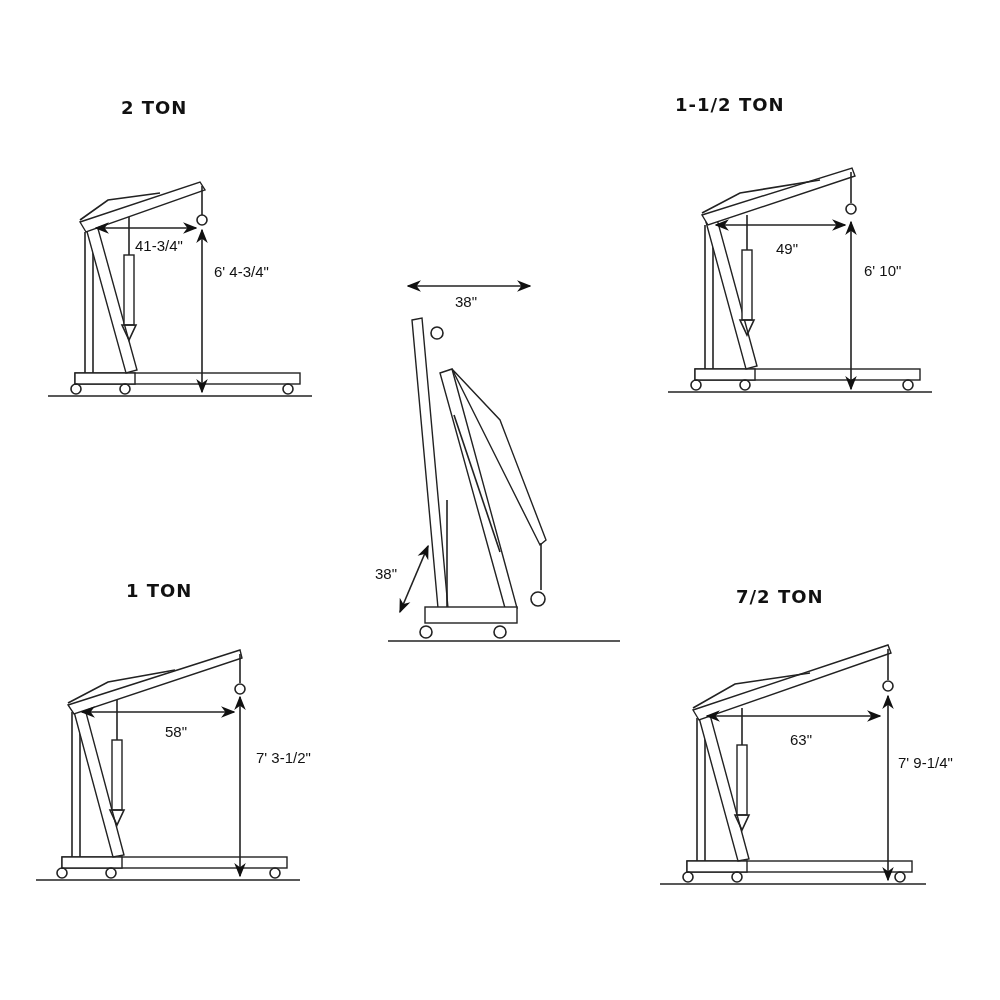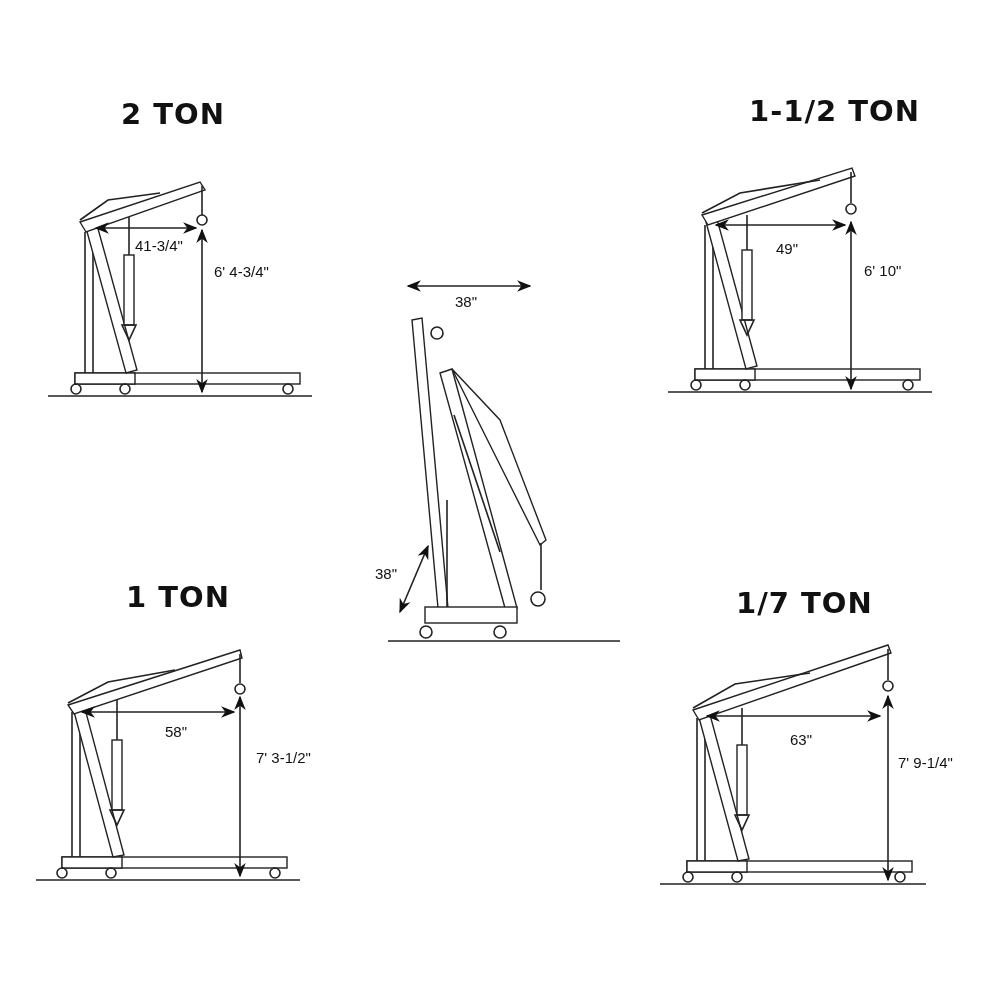--- a/index.html
+++ b/index.html
@@ -1,29 +1,29 @@
 <!DOCTYPE html>
 <html><head>
 <meta charset="utf-8">
 <style>
   html, body { margin:0; padding:0; background:#ffffff; }
   body { width:1000px; height:1000px; position:relative; overflow:hidden; font-family:"Liberation Sans", sans-serif; }
-  .title { position:absolute; font-family:"DejaVu Sans", sans-serif; font-weight:bold; font-size:29px; color:#111; letter-spacing:1px; white-space:nowrap; }
+  .title { position:absolute; font-family:"DejaVu Sans", sans-serif; font-weight:bold; font-size:18px; color:#111; letter-spacing:1px; white-space:nowrap; }
   .dim { position:absolute; font-family:"Liberation Sans", sans-serif; font-size:15px; color:#111; white-space:nowrap; }
   svg { position:absolute; left:0; top:0; }
   .ln { stroke:#222; stroke-width:1.6; fill:none; }
   .fillw { stroke:#222; stroke-width:1.4; fill:#fff; }
 </style>
 </head>
 <body>
 
 <div class="title" style="left:121px; top:97px;">2 TON</div>
-<div class="title" style="left:749px; top:94px;">1-1/2 TON</div>
+<div class="title" style="left:675px; top:94px;">1-1/2 TON</div>
 <div class="title" style="left:126px; top:580px;">1 TON</div>
-<div class="title" style="left:736px; top:586px;">1/7 TON</div>
+<div class="title" style="left:736px; top:586px;">7/2 TON</div>
 
 <div class="dim" style="left:135px; top:237px;">41-3/4"</div>
 <div class="dim" style="left:214px; top:263px;">6' 4-3/4"</div>
 <div class="dim" style="left:776px; top:240px;">49"</div>
 <div class="dim" style="left:864px; top:262px;">6' 10"</div>
 <div class="dim" style="left:165px; top:723px;">58"</div>
 <div class="dim" style="left:256px; top:749px;">7' 3-1/2"</div>
 <div class="dim" style="left:790px; top:731px;">63"</div>
 <div class="dim" style="left:898px; top:754px;">7' 9-1/4"</div>
 <div class="dim" style="left:455px; top:293px;">38"</div>

